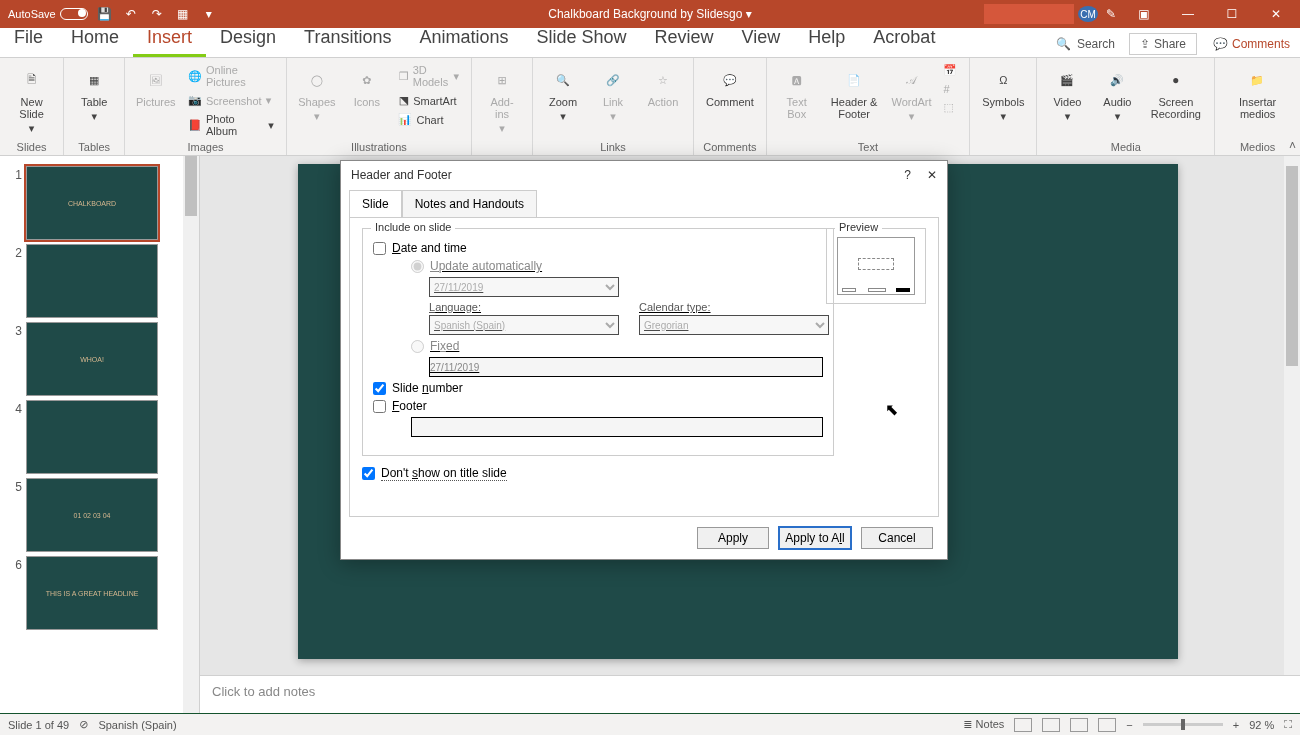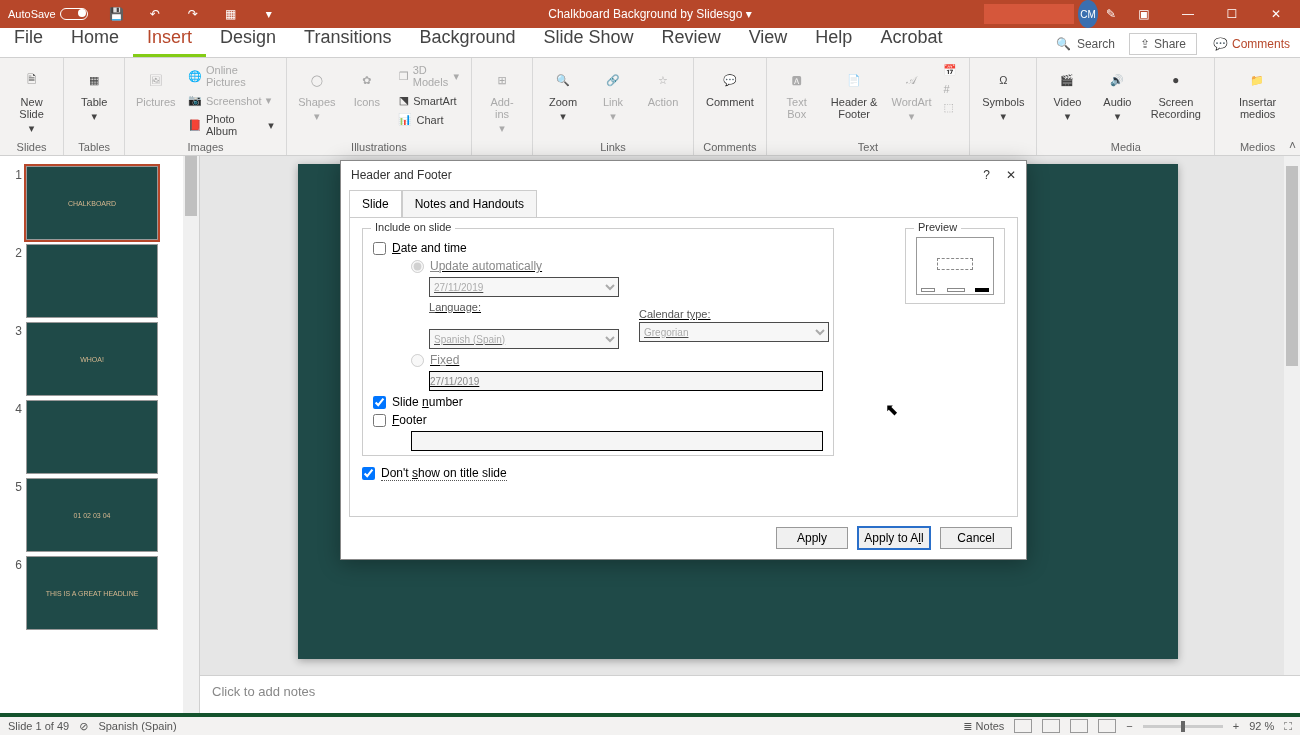--- a/index.html
+++ b/index.html
@@ -1,28 +1,28 @@
 <!DOCTYPE html>
 <html><head>
 <meta charset="utf-8">
 <style>
 * { margin: 0; padding: 0; box-sizing: border-box; font-family: "Segoe UI", Arial, sans-serif; }
 body { width: 1300px; height: 735px; background: #fff; overflow: hidden; position: relative; font-size: 12px; }
 
 
 .titlebar { height: 28px; background: #b7472a; display: flex; align-items: center; color: #fff; position: relative; }
-.titlebar-left { display: flex; align-items: center; gap: 20px; padding: 0 8px; }
+.titlebar-left { display: flex; align-items: center; gap: 8px; padding: 0 8px; }
 .autosave { display: flex; align-items: center; gap: 4px; font-size: 11px; }
 .toggle { width: 28px; height: 12px; border: 1px solid #fff; border-radius: 8px; position: relative; }
 .toggle::after { content:''; position:absolute; right:1px; top:0px; width:8px; height:8px; border-radius:50%; background:#fff; }
 .qat-btn { width: 18px; height: 18px; display: flex; align-items:center; justify-content:center; cursor: pointer; color:#fff; }
 .title-center { position: absolute; left: 50%; transform: translateX(-50%); font-size: 12px; }
 .titlebar-right { margin-left: auto; display: flex; align-items: center; gap: 4px; padding-right: 4px; }
 .user-block { width: 90px; height: 20px; background: #d5573b; }
-.user-badge { width: 20px; height: 28px; border-radius: 50%; background: #3a6fb0; color:#fff; font-size:10px; display:flex; align-items:center; justify-content:center; }
+.user-badge { width: 20px; height: 16px; border-radius: 50%; background: #3a6fb0; color:#fff; font-size:10px; display:flex; align-items:center; justify-content:center; }
 .win-btn { width: 40px; height: 28px; display:flex; align-items:center; justify-content:center; color:#fff; }
 
 
 .menubar { height: 30px; background:#fff; display:flex; align-items:flex-end; border-bottom: 1px solid #d0d0d0; }
 .menu-tab { padding: 6px 14px; font-size: 18px; color:#444; cursor:pointer; }
 .menu-tab.active { color:#b7472a; border-bottom: 3px solid #84cc16; }
 .menu-right { margin-left:auto; display:flex; align-items:center; gap:0; }
 .menu-search { display:flex; align-items:center; gap:6px; padding:6px 14px; color:#555; }
 .share-btn { border:1px solid #ccc; padding:3px 10px; margin-right:6px; display:flex; align-items:center; gap:4px; font-size:12px; color:#555; }
 .comments-btn { color:#b7472a; padding:4px 10px; display:flex; align-items:center; gap:4px; font-size:12px; }
@@ -53,28 +53,28 @@
 .thumb-content { position:absolute; inset:0; display:flex; align-items:center; justify-content:center; color:#d5b78f; font-size:7px; text-align:center; padding:4px; }
 
 .editor { flex:1; background:#e6e6e6; position:relative; display:flex; flex-direction:column; }
 .canvas-area { flex:1; position:relative; overflow:hidden; }
 .canvas-scroll-v { width:16px; position:absolute; right:0; top:0; bottom:0; background:#f0f0f0; }
 .canvas-scroll-v-thumb { position:absolute; top:10px; left:2px; right:2px; height:200px; background:#c0c0c0; }
 .slide-canvas { position:absolute; left:98px; top:8px; width:880px; height:495px; background:#1f4a48; box-shadow: 0 2px 8px rgba(0,0,0,0.3); }
 .notes-area { height:38px; background:#fff; border-top:1px solid #d0d0d0; padding:8px 12px; color:#888; font-size:13px; }
 
 
-.statusbar { height:22px; background:#f3f2f1; border-top:4px solid #14532d; display:flex; align-items:center; padding:0 8px; font-size:11px; color:#555; }
+.statusbar { height:22px; background:#f3f2f1; border-top:1px solid #14532d; display:flex; align-items:center; padding:0 8px; font-size:11px; color:#555; }
 .status-right { margin-left:auto; display:flex; align-items:center; gap:10px; }
 .zoom-slider { width:80px; height:3px; background:#ccc; position:relative; }
 .zoom-slider::after { content:''; position:absolute; left:48%; top:-4px; width:4px; height:11px; background:#666; }
 .view-btn { width:18px; height:14px; border:1px solid #999; }
 
 
-.dialog { position:absolute; left:340px; top:160px; width:687px; height:400px; background:#fff; border:1px solid #888; box-shadow: 0 4px 20px rgba(0,0,0,0.3); z-index:100; }
+.dialog { position:absolute; left:340px; top:160px; width:608px; height:400px; background:#fff; border:1px solid #888; box-shadow: 0 4px 20px rgba(0,0,0,0.3); z-index:100; }
 .dialog-title { height:28px; display:flex; align-items:center; padding:0 10px; font-size:12px; color:#333; }
 .dialog-title-btns { margin-left:auto; display:flex; gap:16px; }
 .dialog-close, .dialog-help { cursor:pointer; font-family: Arial; }
 .dialog-tabs { display:flex; padding: 0 8px; }
 .dialog-tab { padding:6px 12px; font-size:12px; border:1px solid #ccc; background:#f5f5f5; cursor:pointer; position:relative; top:1px; }
 .dialog-tab.active { background:#fff; border-bottom:1px solid #fff; }
 .dialog-body { border:1px solid #ccc; margin:0 8px; padding:10px 12px 10px 12px; height: 300px; position:relative; }
 .fieldset { border:1px solid #ccc; padding: 8px 10px 10px 10px; position:relative; }
 .fieldset-legend { position:absolute; top:-8px; left:8px; background:#fff; padding:0 4px; font-size:11px; color:#333; }
 .include-fieldset { width: 472px; height: 228px; }
@@ -128,21 +128,21 @@
   </div>
 </div>
 
 <div class="menubar">
   <div id="menu-tabs" style="display:flex;">
       <div class="menu-tab">File</div>
       <div class="menu-tab">Home</div>
       <div class="menu-tab active">Insert</div>
       <div class="menu-tab">Design</div>
       <div class="menu-tab">Transitions</div>
-      <div class="menu-tab">Background</div>
+      <div class="menu-tab">Animations</div>
       <div class="menu-tab">Slide Show</div>
       <div class="menu-tab">Review</div>
       <div class="menu-tab">View</div>
       <div class="menu-tab">Help</div>
       <div class="menu-tab">Acrobat</div>
     </div>
   <div class="menu-right">
     <div class="menu-search">
       <span>🔍</span>
       <span>Search</span>
@@ -407,21 +407,21 @@
       <div class="row indent2">
         <input type="radio" checked="" disabled="" style="">
         <label style="color:#888;"><span class="u">U</span>pdate automatically</label>
       </div>
       <div class="row indent2" style="margin-left:56px;">
         <select disabled="" style="width:190px;">
           <option>27/11/2019</option>
         </select>
       </div>
       <div class="row indent2" style="margin-left:56px; gap:20px;">
-        <div style="display:flex; flex-direction:column; gap:16px;">
+        <div style="display:flex; flex-direction:column; gap:2px;">
           <span class="field-label"><span class="u">L</span>anguage:</span>
           <select disabled="" style="width:190px;">
             <option>Spanish (Spain)</option>
           </select>
         </div>
         <div style="display:flex; flex-direction:column; gap:2px;">
           <span class="field-label">Calendar type:</span>
           <select disabled="" style="width:190px;">
             <option>Gregorian</option>
           </select>

